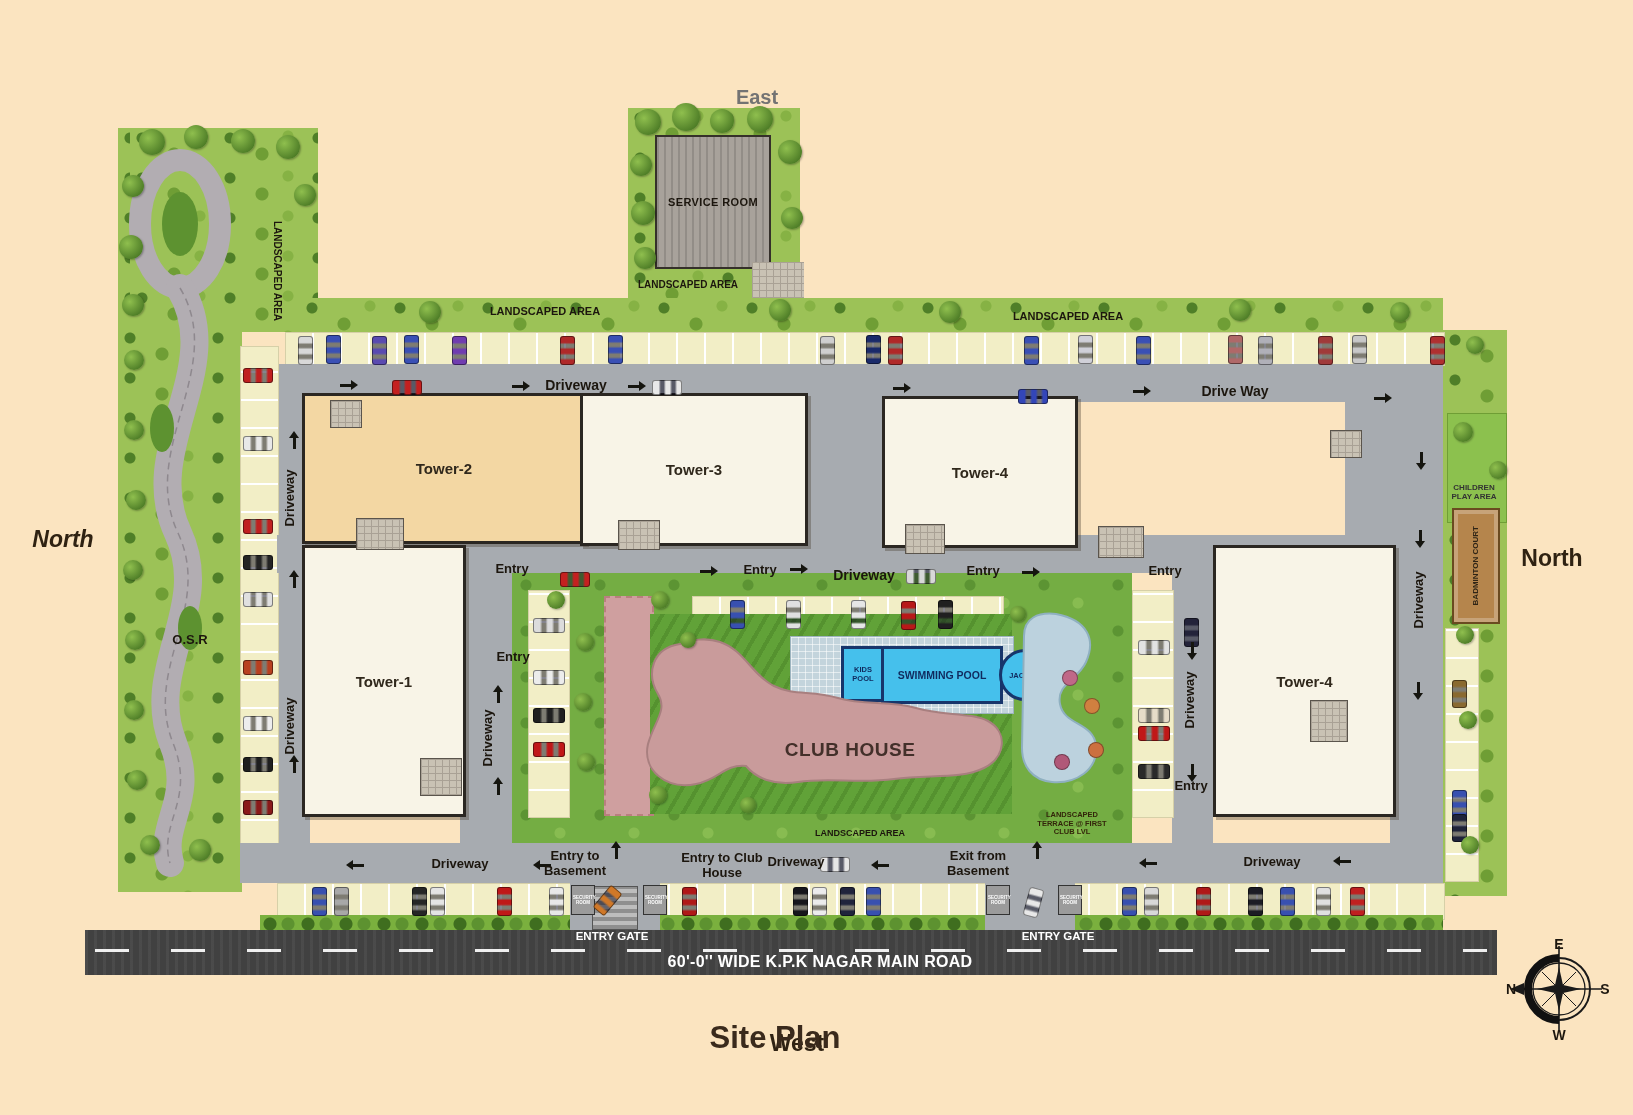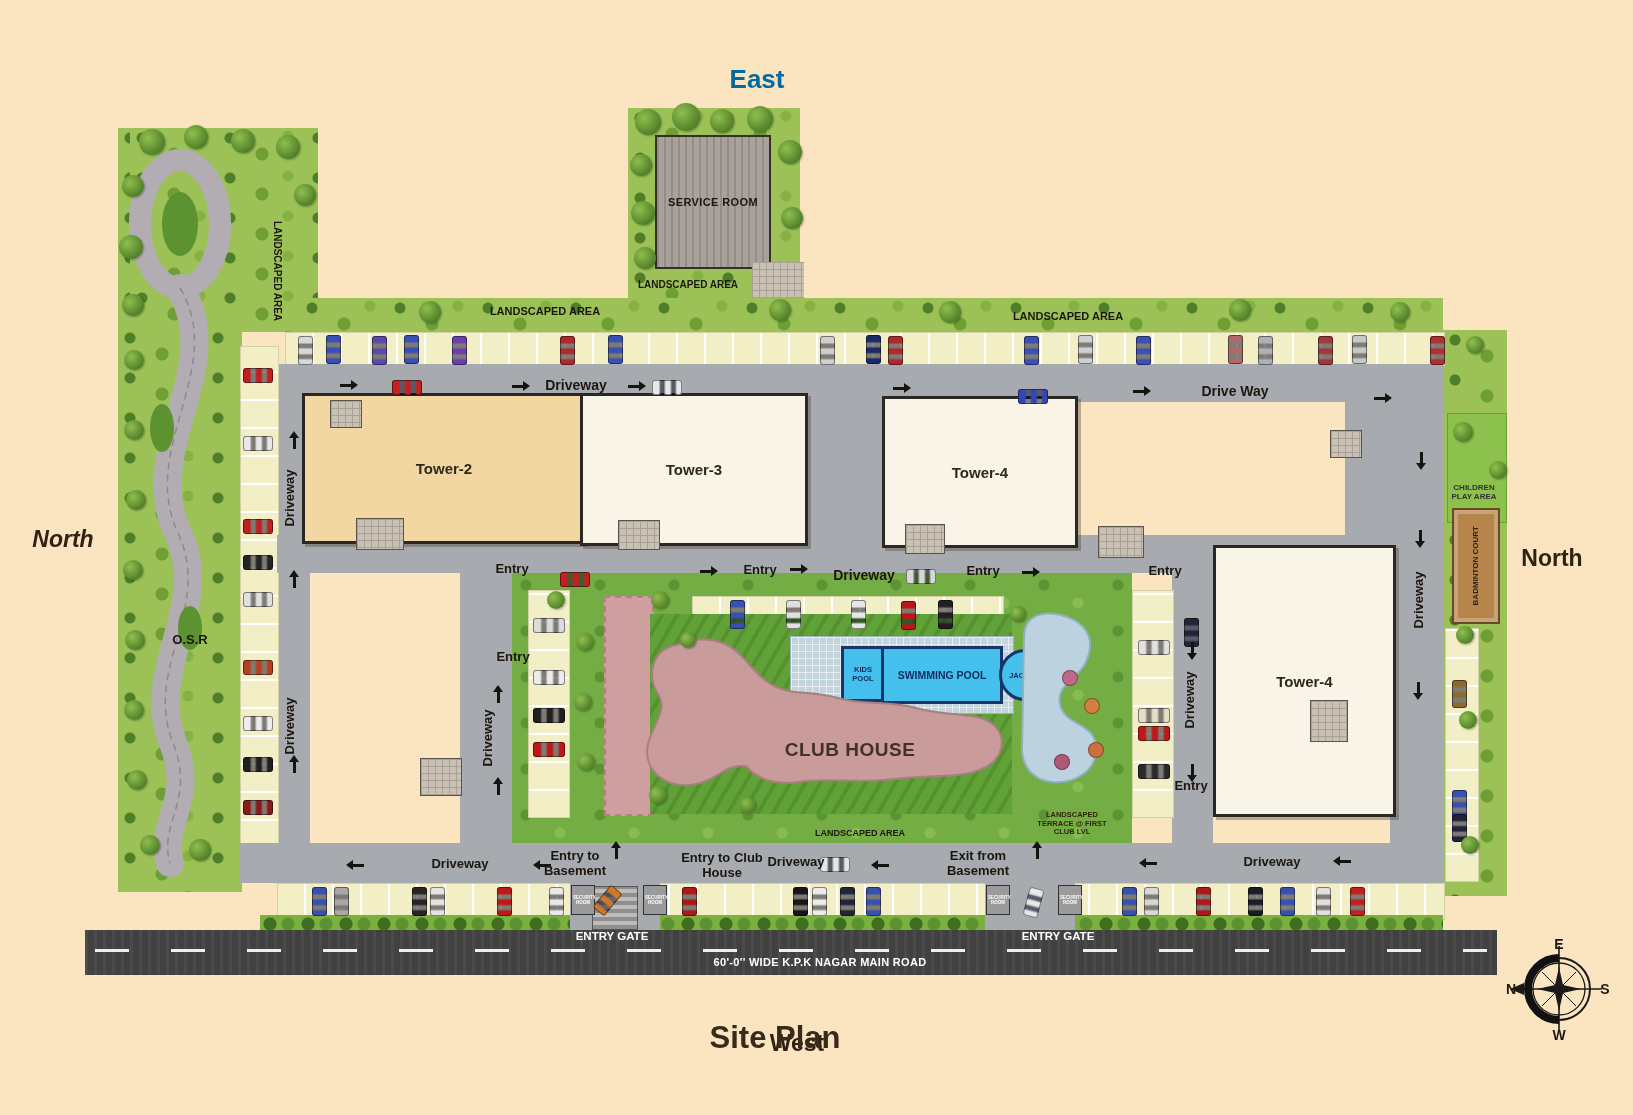--- a/index.html
+++ b/index.html
@@ -137,20 +137,23 @@
   <div class="abs park-v" style="left:1132px;top:590px;width:40px;height:226px;"></div>
 
   <div class="abs tower tan" style="left:302px;top:393px;width:278px;height:145px;">
     <span class="twr-lbl">Tower-2</span>
   </div>
   <div class="abs tower cream" style="left:580px;top:393px;width:222px;height:147px;">
     <span class="twr-lbl">Tower-3</span>
   </div>
   <div class="abs tower cream" style="left:882px;top:396px;width:190px;height:146px;">
     <span class="twr-lbl">Tower-4</span>
+  </div>
+  <div class="abs tower cream" style="left:302px;top:545px;width:158px;height:266px;">
+    <span class="twr-lbl">Tower-1</span>
   </div>
   <div class="abs tower cream" style="left:1213px;top:545px;width:177px;height:266px;">
     <span class="twr-lbl">Tower-4</span>
   </div>
   <div class="abs checker patio" style="left:356px;top:518px;width:46px;height:30px;"></div>
   <div class="abs checker patio" style="left:618px;top:520px;width:40px;height:28px;"></div>
   <div class="abs checker patio" style="left:905px;top:524px;width:38px;height:28px;"></div>
   <div class="abs checker patio" style="left:1098px;top:526px;width:44px;height:30px;"></div>
   <div class="abs checker patio" style="left:420px;top:758px;width:40px;height:36px;"></div>
   <div class="abs checker patio" style="left:1310px;top:700px;width:36px;height:40px;"></div>
@@ -338,21 +341,21 @@
       <div class="arr arr-d" style="left: 1191px; top: 764px;"></div>
       <div class="arr arr-l" style="left: 353px; top: 864px;"></div>
       <div class="arr arr-l" style="left: 540px; top: 864px;"></div>
       <div class="arr arr-l" style="left: 878px; top: 864px;"></div>
       <div class="arr arr-l" style="left: 1146px; top: 862px;"></div>
       <div class="arr arr-l" style="left: 1340px; top: 860px;"></div>
       <div class="arr arr-u" style="left: 615px; top: 848px;"></div>
       <div class="arr arr-u" style="left: 1036px; top: 848px;"></div>
     </div>
 
-  <div class="lbl" style="left:757px;top:80px;font-size:26px;color:#0369a1;">East</div>
+  <div class="lbl" style="left:757px;top:97px;font-size:20px;color:#737373;">East</div>
   <div class="lbl" style="left:797px;top:995px;font-size:23px;color:#2f2212;margin-top:48px;">West</div>
   <div class="lbl" style="left:63px;top:539px;font-size:23px;color:#2f2212;font-style:italic;">North</div>
   <div class="lbl" style="left:1552px;top:558px;font-size:23px;color:#2f2212;">North</div>
   <div class="lbl" style="left:775px;top:1038px;font-size:31px;color:#3a2a1c;">Site Plan</div>
 
   <div class="lbl" style="left:1559px;top:944px;font-size:14px;">E</div>
   <div class="lbl" style="left:1605px;top:989px;font-size:14px;">S</div>
   <div class="lbl" style="left:1559px;top:1035px;font-size:14px;">W</div>
   <div class="lbl" style="left:1511px;top:989px;font-size:14px;">N</div>
 
@@ -385,14 +388,14 @@
   <div class="lbl" style="left:850px;top:750px;font-size:19px;color:#43302a;letter-spacing:.5px;">CLUB HOUSE</div>
   <div class="lbl wrap" style="left:1072px;top:824px;font-size:7.5px;width:82px;color:#33250a;">LANDSCAPED TERRACE @ FIRST CLUB LVL</div>
   <div class="lbl wrap" style="left:1474px;top:492px;font-size:8px;width:56px;color:#333;">CHILDREN PLAY AREA</div>
 
   <div class="lbl wrap" style="left:575px;top:864px;font-size:13px;width:80px;">Entry to Basement</div>
   <div class="lbl wrap" style="left:722px;top:866px;font-size:13px;width:84px;">Entry to Club House</div>
   <div class="lbl wrap" style="left:978px;top:864px;font-size:13px;width:84px;">Exit from Basement</div>
 
   <div class="lbl white" style="left:612px;top:937px;font-size:11.5px;">ENTRY GATE</div>
   <div class="lbl white" style="left:1058px;top:937px;font-size:11.5px;">ENTRY GATE</div>
-  <div class="lbl white" style="left:820px;top:962px;font-size:11px;letter-spacing:.3px;">60'-0'' WIDE K.P.K NAGAR MAIN ROAD</div>
+  <div class="lbl white" style="left:820px;top:962px;font-size:16px;letter-spacing:.3px;">60'-0'' WIDE K.P.K NAGAR MAIN ROAD</div>
 </div>
 
 </body></html>

